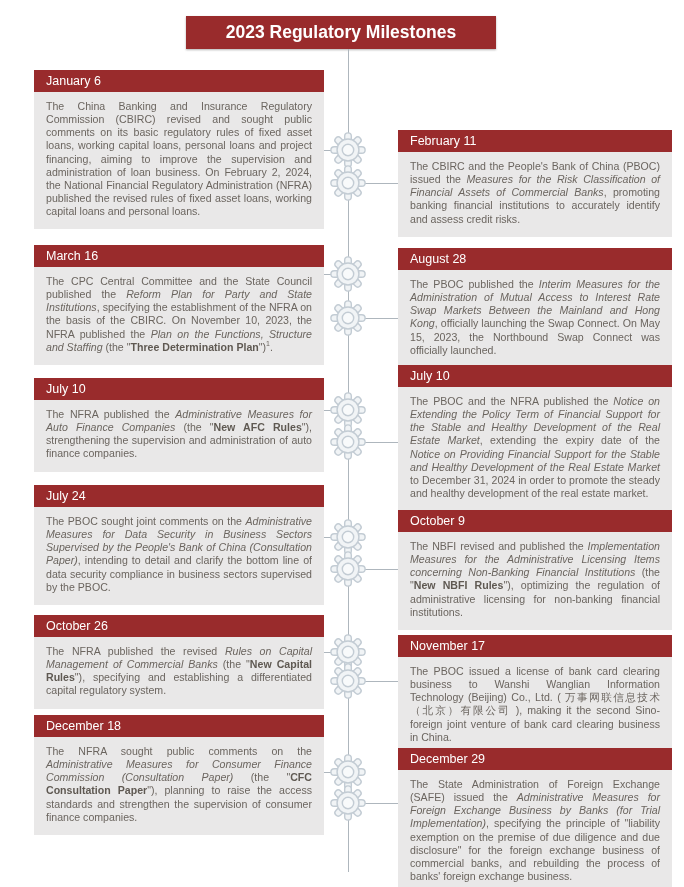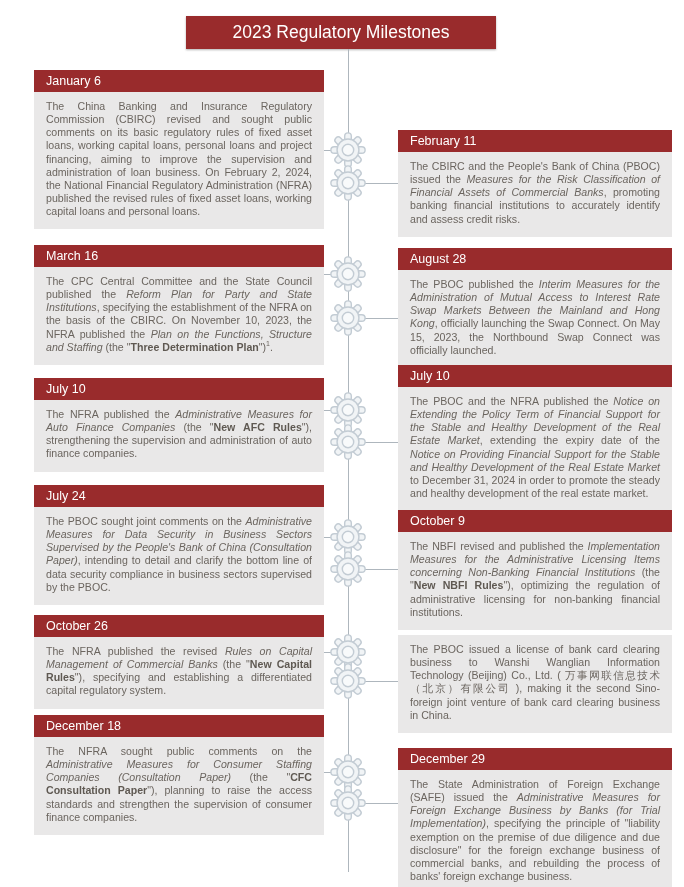--- a/index.html
+++ b/index.html
@@ -2,21 +2,21 @@
 <html><head>
 <meta charset="utf-8">
 <style>
   html,body{margin:0;padding:0;background:#ffffff;}
   .canvas{position:relative;width:684px;height:887px;background:#ffffff;
           font-family:"Liberation Sans",sans-serif;overflow:hidden;}
 
   
   .banner{position:absolute;left:186px;top:16px;width:310px;height:33px;
           background:#992B2C;color:#ffffff;display:flex;align-items:center;
-          justify-content:center;font-weight:normal;font-size:17.5px;
+          justify-content:center;font-weight:bold;font-size:17.5px;
           box-shadow:0 1px 2px rgba(0,0,0,.3);}
 
   
   .vline{position:absolute;left:348px;top:49px;width:1px;height:823px;background:#AEB6BD;}
   .connector{position:absolute;height:1px;background:#AEB6BD;}
   .c-left{left:324px;width:25px;}
   .c-right{left:349px;width:49px;}
   .c-l0{top:150px}.c-l1{top:274px}.c-l2{top:410px}.c-l3{top:537px}.c-l4{top:652px}.c-l5{top:772px}
   .c-r0{top:183px}.c-r1{top:318px}.c-r2{top:442px}.c-r3{top:569px}.c-r4{top:681px}.c-r5{top:803px}
 
@@ -132,40 +132,41 @@
   <section class="event left e-l3">
     <div class="ev-head"><span>July 24</span></div>
     <div class="ev-body"><span>The PBOC sought joint comments on the </span><span class="it">Administrative Measures for Data Security in Business Sectors Supervised by the People's Bank of China (Consultation Paper)</span><span>, intending to detail and clarify the bottom line of data security compliance in business sectors supervised by the PBOC.</span></div>
   </section>
   <section class="event left e-l4">
     <div class="ev-head"><span>October 26</span></div>
     <div class="ev-body"><span>The NFRA published the revised </span><span class="it">Rules on Capital Management of Commercial Banks</span><span> (the "</span><span class="bd">New Capital Rules</span><span>"), specifying and establishing a differentiated capital regulatory system.</span></div>
   </section>
   <section class="event left e-l5">
     <div class="ev-head"><span>December 18</span></div>
-    <div class="ev-body"><span>The NFRA sought public comments on the </span><span class="it">Administrative Measures for Consumer Staffing Companies (Consultation Paper)</span><span> (the "</span><span class="bd">CFC Consultation Paper</span><span>"), planning to raise the access standards and strengthen the supervision of consumer finance companies.</span></div>
+    <div class="ev-body"><span>The NFRA sought public comments on the </span><span class="it">Administrative Measures for Consumer Finance Commission (Consultation Paper)</span><span> (the "</span><span class="bd">CFC Consultation Paper</span><span>"), planning to raise the access standards and strengthen the supervision of consumer finance companies.</span></div>
   </section>
 
   <section class="event right e-r0">
     <div class="ev-head"><span>February 11</span></div>
     <div class="ev-body"><span>The CBIRC and the People's Bank of China (PBOC) issued the </span><span class="it">Measures for the Risk Classification of Financial Assets of Commercial Banks</span><span>, promoting banking financial institutions to accurately identify and assess credit risks.</span></div>
   </section>
   <section class="event right e-r1">
     <div class="ev-head"><span>August 28</span></div>
     <div class="ev-body"><span>The PBOC published the </span><span class="it">Interim Measures for the Administration of Mutual Access to Interest Rate Swap Markets Between the Mainland and Hong Kong</span><span>, officially launching the Swap Connect. On May 15, 2023, the Northbound Swap Connect was officially launched.</span></div>
   </section>
   <section class="event right e-r2">
     <div class="ev-head"><span>July 10</span></div>
     <div class="ev-body"><span>The PBOC and the NFRA published the </span><span class="it">Notice on Extending the Policy Term of Financial Support for the Stable and Healthy Development of the Real Estate Market</span><span>, extending the expiry date of the </span><span class="it">Notice on Providing Financial Support for the Stable and Healthy Development of the Real Estate Market</span><span> to December 31, 2024 in order to promote the steady and healthy development of the real estate market.</span></div>
   </section>
   <section class="event right e-r3">
     <div class="ev-head"><span>October 9</span></div>
     <div class="ev-body"><span>The NBFI revised and published the </span><span class="it">Implementation Measures for the Administrative Licensing Items concerning Non-Banking Financial Institutions</span><span> (the "</span><span class="bd">New NBFI Rules</span><span>"), optimizing the regulation of administrative licensing for non-banking financial institutions.</span></div>
   </section>
   <section class="event right e-r4">
+    <div class="ev-head"><span>November 17</span></div>
     <div class="ev-body"><span>The PBOC issued a license of bank card clearing business to Wanshi Wanglian Information Technology (Beijing) Co., Ltd. ( 万事网联信息技术（北京）有限公司 ), making it the second Sino-foreign joint venture of bank card clearing business in China.</span></div>
   </section>
   <section class="event right e-r5">
     <div class="ev-head"><span>December 29</span></div>
     <div class="ev-body"><span>The State Administration of Foreign Exchange (SAFE) issued the </span><span class="it">Administrative Measures for Foreign Exchange Business by Banks (for Trial Implementation)</span><span>, specifying the principle of "liability exemption on the premise of due diligence and due disclosure" for the foreign exchange business of commercial banks, and rebuilding the process of banks' foreign exchange business.</span></div>
   </section>
 
 </div>
 
 </body></html>

